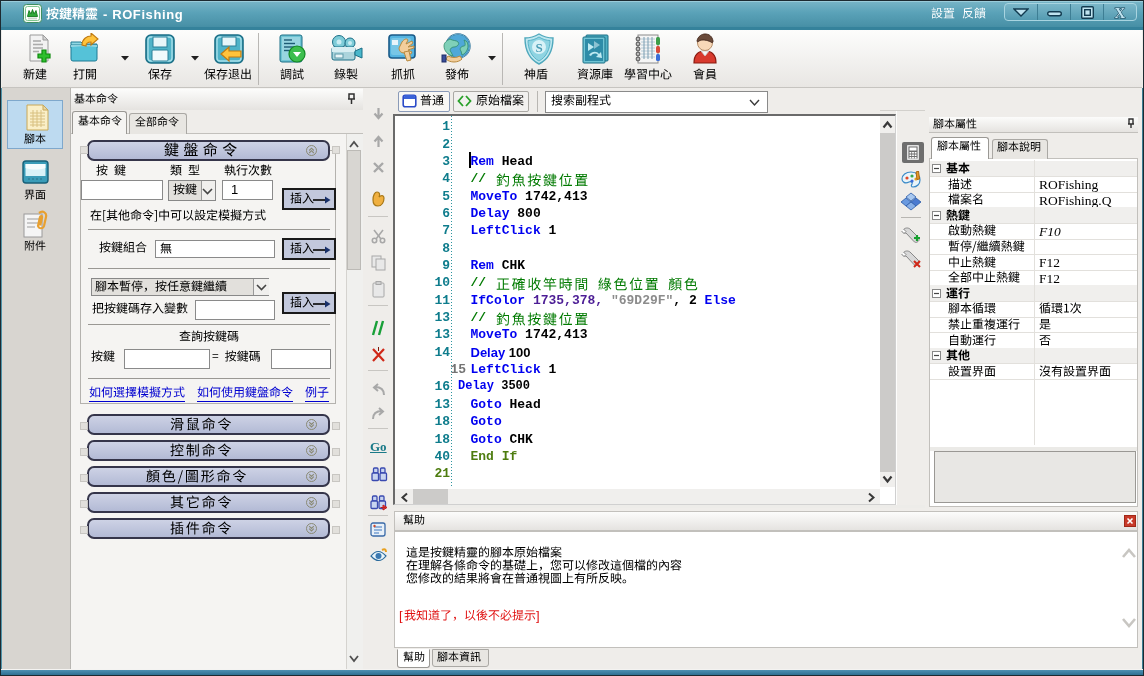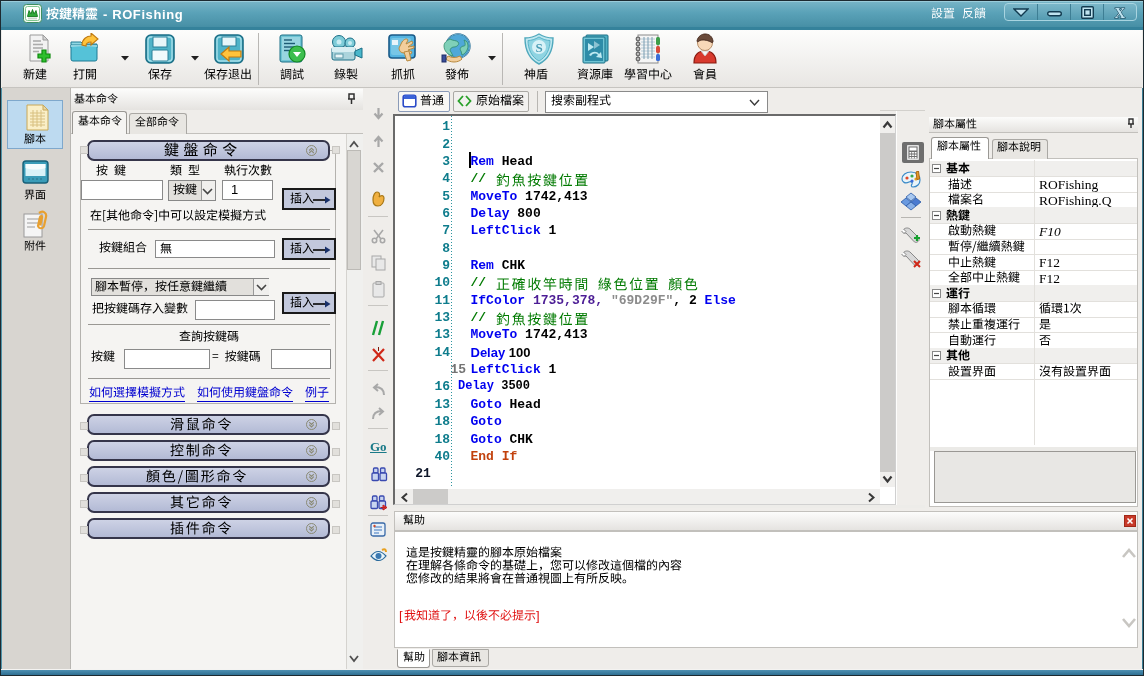--- a/index.html
+++ b/index.html
@@ -562,21 +562,21 @@
 <svg width="12" height="13" viewBox="0 0 12 13" style="position:absolute;left:399px;top:491px;">
     <path d="M8 2.5 L3.5 6.5 L8 10.5" fill="none" stroke="#383838" stroke-width="2"></path>
   </svg>
 <svg width="12" height="13" viewBox="0 0 12 13" style="position:absolute;left:865px;top:491px;">
     <path d="M4 2.5 L8.5 6.5 L4 10.5" fill="none" stroke="#383838" stroke-width="2"></path>
   </svg>
 <div style="position:absolute;left:413px;top:489px;width:35px;height:15px;background:#CCCBC9"></div>
 <div style="position:absolute;left:396px;top:119.2px;width:54px;text-align:right;font-family:'Liberation Mono',monospace;font-size:13px;font-weight:bold;color:#0E7C8C">1</div>
 <div style="position:absolute;left:396px;top:136.6px;width:54px;text-align:right;font-family:'Liberation Mono',monospace;font-size:13px;font-weight:bold;color:#0E7C8C">2</div>
 <div style="position:absolute;left:396px;top:240.7px;width:54px;text-align:right;font-family:'Liberation Mono',monospace;font-size:13px;font-weight:bold;color:#0E7C8C">8</div>
-<div style="position:absolute;left:396px;top:466.2px;width:54px;text-align:center;font-family:'Liberation Mono',monospace;font-size:13px;font-weight:bold;color:#0f172a">21</div>
+<div style="position:absolute;left:396px;top:466.2px;width:54px;text-align:right;font-family:'Liberation Mono',monospace;font-size:13px;font-weight:bold;color:#4d7c0f">21</div>
 <div style="position:absolute;left:396px;top:153.9px;width:54px;text-align:right;font-family:'Liberation Mono',monospace;font-size:13px;font-weight:bold;color:#0E7C8C">3</div>
 <div style="position:absolute;left:470.5px;top:153.9px;font-family:'Liberation Mono',monospace;font-size:13px;font-weight:bold;white-space:pre;letter-spacing:0"><span style="color:#0000F0">Rem</span><span style="color:#000"> Head</span></div>
 <div style="position:absolute;left:396px;top:171.2px;width:54px;text-align:right;font-family:'Liberation Mono',monospace;font-size:13px;font-weight:bold;color:#0E7C8C">4</div>
 <div style="position:absolute;left:470.5px;top:171.2px;font-family:'Liberation Mono',monospace;font-size:13px;font-weight:bold;color:#007A00">//</div>
 <svg width="94" height="16" viewBox="0 0 94 16" style="position:absolute;left:495.9px;top:172.75px;">
     <path d="M1.2 8.4C1.5 9.2 1.7 10.3 1.8 11L2.6 10.8C2.5 10.1 2.2 9 1.9 8.2ZM5.3 8.1C5.1 8.8 4.8 9.9 4.6 10.6L5.3 10.9C5.5 10.2 5.8 9.2 6.1 8.3ZM7.4 6.5C8.4 7.4 9.6 8.7 10.1 9.6L10.9 8.9C10.4 8.1 9.2 6.8 8.1 5.9ZM3.6 0.5C2.9 1.8 1.7 3.2 0.5 4C0.6 4.2 0.9 4.8 1 5C1.2 4.8 1.4 4.6 1.7 4.4V5H3.2V6.6H0.9V7.5H3.2V11.6L0.7 12L0.9 13C2.4 12.7 4.5 12.2 6.4 11.8L6.4 10.9L4.2 11.4V7.5H6.3V6.6H4.2V5H5.8V4.1H2C2.6 3.6 3.1 2.9 3.6 2.2C4.5 2.8 5.5 3.5 6.1 4.1L6.6 3.3C6 2.7 5.1 2 4.1 1.4L4.5 0.8ZM8.1 0.6C7.7 2.4 7 4.3 6 5.4C6.2 5.6 6.6 5.9 6.8 6.1C7.3 5.5 7.7 4.8 8.1 3.9H12.1C11.9 9.6 11.8 11.8 11.4 12.2C11.2 12.4 11.1 12.5 10.8 12.5C10.5 12.5 9.8 12.5 8.9 12.4C9.1 12.7 9.2 13.1 9.2 13.4C10 13.4 10.7 13.5 11.2 13.4C11.6 13.4 12 13.2 12.3 12.8C12.8 12.2 12.9 10 13 3.5C13 3.4 13 3 13 3H8.5C8.7 2.3 9 1.5 9.1 0.8Z M20.5 10.6C20.7 11.5 20.8 12.6 20.8 13.3L21.9 13.2C21.9 12.5 21.7 11.4 21.5 10.5ZM23.3 10.6C23.7 11.5 24.1 12.6 24.3 13.3L25.3 13C25.1 12.3 24.7 11.2 24.3 10.4ZM26.1 10.5C26.9 11.4 27.8 12.7 28.2 13.5L29.2 13C28.8 12.2 27.8 11 27 10.1ZM18.2 10.2C17.8 11.3 17 12.4 16.2 12.9L17.1 13.5C18 12.8 18.7 11.6 19.2 10.5ZM19 7.1H22.1V8.8H19ZM23.1 7.1H26.5V8.8H23.1ZM19 4.7H22.1V6.3H19ZM23.1 4.7H26.5V6.3H23.1ZM20.3 0.5C19.6 1.9 18.2 3.6 16.3 4.8C16.5 5 16.9 5.3 17 5.6C17.4 5.3 17.7 5.1 18 4.8V9.7H27.5V3.8H23.8C24.3 3.2 24.8 2.5 25.1 1.9L24.3 1.4L24.2 1.5H21L21.5 0.7ZM19.1 3.8C19.6 3.3 20 2.8 20.4 2.3H23.6C23.3 2.8 22.9 3.4 22.5 3.8Z M42.1 7C41.9 8.3 41.4 9.4 40.8 10.2C40 9.8 39.3 9.4 38.5 9C38.9 8.4 39.2 7.7 39.5 7ZM37.2 9.4C38.1 9.8 39.1 10.4 40 10.9C39.1 11.7 37.9 12.2 36.3 12.5C36.5 12.8 36.8 13.2 36.9 13.5C38.6 13 39.9 12.4 41 11.5C42.1 12.2 43.2 12.9 43.9 13.5L44.7 12.7C43.9 12.1 42.9 11.4 41.7 10.7C42.4 9.8 43 8.6 43.3 7H44.7V6.1H39.9C40.2 5.4 40.4 4.7 40.6 4L39.5 3.8C39.3 4.5 39.1 5.3 38.8 6.1H36.3V7H38.3C38 7.9 37.5 8.7 37.2 9.4ZM36.7 2.4V5.1H37.7V3.3H43.5V5.1H44.5V2.4H41.3C41.1 1.8 40.9 1.1 40.7 0.5L39.6 0.7C39.8 1.2 40 1.8 40.1 2.4ZM33.8 0.6V3.4H31.9V4.4H33.8V7.9L31.7 8.4L32 9.5L33.8 8.9V12.2C33.8 12.4 33.7 12.5 33.5 12.5C33.4 12.5 32.8 12.5 32.1 12.5C32.3 12.8 32.4 13.2 32.5 13.4C33.4 13.4 34 13.4 34.3 13.3C34.7 13.1 34.8 12.8 34.8 12.2V8.6L36.6 8L36.5 7.1L34.8 7.6V4.4H36.3V3.4H34.8V0.6Z M48 8.4C48.3 9.2 48.5 10.3 48.5 11L49.2 10.8C49.1 10.1 48.9 9 48.7 8.2ZM51.2 8C51.1 8.8 50.8 9.9 50.6 10.6L51.2 10.8C51.4 10.2 51.6 9.1 51.9 8.3ZM49.9 0.5C49.3 1.9 48.4 3.2 47.4 4C47.5 4.2 47.7 4.8 47.8 5C48 4.8 48.2 4.6 48.5 4.3V5H49.6V6.5H47.7V7.4H49.6V11.5L47.6 12L47.8 13C48.9 12.7 50.6 12.2 52.1 11.8L52 10.9L50.3 11.4V7.4H51.9V6.5H50.3V5H51.7V4.1H48.6C49.1 3.6 49.5 2.9 49.9 2.2C50.6 2.8 51.4 3.5 51.8 4.1L52.2 3.2C51.8 2.7 51.1 2 50.3 1.4L50.6 0.9ZM55.1 1.7V2.4H56.7V3.6H54.7V4.4H56.7V5.5H55.1V6.3H56.7V7.4H55V8.2H56.7V9.3H54.7V10.2H56.7V11.9H57.6V10.2H60.2V9.3H57.6V8.2H59.9V7.4H57.6V6.3H59.6V4.4H60.5V3.6H59.6V1.7H57.6V0.6H56.7V1.7ZM57.6 4.4H58.9V5.5H57.6ZM57.6 3.6V2.4H58.9V3.6ZM52.2 6.6C52.2 6.5 52.3 6.5 52.4 6.4H53.9C53.8 7.5 53.6 8.5 53.4 9.3C53.2 8.8 53 8.3 52.8 7.6L52.1 7.9C52.3 8.9 52.6 9.7 53 10.4C52.5 11.5 51.9 12.3 51.1 12.8C51.3 13 51.5 13.3 51.6 13.5C52.4 12.9 53 12.2 53.5 11.2C54.8 12.9 56.5 13.2 58.4 13.2H60.2C60.2 13 60.4 12.6 60.5 12.3C60 12.3 58.8 12.3 58.4 12.3C56.7 12.3 55 12 53.9 10.3C54.3 9.1 54.6 7.5 54.8 5.5L54.3 5.5L54.1 5.5H53.3C53.8 4.4 54.4 3 54.8 1.6L54.2 1.2L53.9 1.4H52V2.4H53.6C53.3 3.6 52.7 4.7 52.6 5C52.3 5.4 52 5.8 51.8 5.9C51.9 6.1 52.1 6.4 52.2 6.6Z M67.8 3.1V4.1H75.4V3.1ZM68.7 5.2C69.2 7.1 69.6 9.7 69.7 11.2L70.7 10.9C70.6 9.5 70.1 6.9 69.7 5ZM70.6 0.7C70.9 1.4 71.2 2.4 71.3 3L72.3 2.6C72.2 2 71.9 1.2 71.6 0.5ZM67.2 11.8V12.9H76V11.8H73.1C73.6 10 74.2 7.2 74.6 5.1L73.5 4.9C73.2 7 72.7 10 72.1 11.8ZM66.6 0.6C65.9 2.7 64.5 4.8 63.2 6.2C63.4 6.4 63.7 7 63.8 7.2C64.2 6.7 64.7 6.2 65.2 5.5V13.4H66.2V3.9C66.8 3 67.2 1.9 67.6 0.9Z M87.4 1.8H89.8V3.1H87.4ZM84.1 1.8H86.4V3.1H84.1ZM80.9 1.8H83.2V3.1H80.9ZM81 6.3V12.2H79.1V13H91.5V12.2H89.6V6.3H85.2L85.4 5.5H91.2V4.7H85.6L85.7 3.9H90.8V1.1H79.9V3.9H84.7L84.5 4.7H79.3V5.5H84.4L84.2 6.3ZM82 12.2V11.4H88.6V12.2ZM82 8.5H88.6V9.3H82ZM82 7.8V7.1H88.6V7.8ZM82 9.9H88.6V10.7H82Z" fill="#007A00"></path>
   </svg>
 <div style="position:absolute;left:396px;top:188.6px;width:54px;text-align:right;font-family:'Liberation Mono',monospace;font-size:13px;font-weight:bold;color:#0E7C8C">5</div>
 <div style="position:absolute;left:470.5px;top:188.6px;font-family:'Liberation Mono',monospace;font-size:13px;font-weight:bold;white-space:pre;letter-spacing:0"><span style="color:#0000F0">MoveTo</span><span style="color:#000"> 1742,413</span></div>
 <div style="position:absolute;left:396px;top:205.9px;width:54px;text-align:right;font-family:'Liberation Mono',monospace;font-size:13px;font-weight:bold;color:#0E7C8C">6</div>
@@ -605,21 +605,21 @@
 <div style="position:absolute;left:470.5px;top:362.1px;font-family:'Liberation Mono',monospace;font-size:13px;font-weight:bold;white-space:pre;letter-spacing:0"><span style="color:#0000F0">LeftClick</span><span style="color:#000"> 1</span></div>
 <div style="position:absolute;left:396px;top:379.4px;width:54px;text-align:right;font-family:'Liberation Mono',monospace;font-size:13px;font-weight:bold;color:#0E7C8C">16</div>
 <div style="position:absolute;left:458px;top:379.4px;font-family:'Liberation Mono',monospace;font-size:12px;font-weight:bold;white-space:pre;letter-spacing:0"><span style="color:#0000F0">Delay</span><span style="color:#000"> 3500</span></div>
 <div style="position:absolute;left:396px;top:396.8px;width:54px;text-align:right;font-family:'Liberation Mono',monospace;font-size:13px;font-weight:bold;color:#0E7C8C">13</div>
 <div style="position:absolute;left:470.5px;top:396.8px;font-family:'Liberation Mono',monospace;font-size:13px;font-weight:bold;white-space:pre;letter-spacing:0"><span style="color:#0000F0">Goto</span><span style="color:#000"> Head</span></div>
 <div style="position:absolute;left:396px;top:414.2px;width:54px;text-align:right;font-family:'Liberation Mono',monospace;font-size:13px;font-weight:bold;color:#0E7C8C">18</div>
 <div style="position:absolute;left:470.5px;top:414.2px;font-family:'Liberation Mono',monospace;font-size:13px;font-weight:bold;white-space:pre;letter-spacing:0"><span style="color:#0000F0">Goto</span></div>
 <div style="position:absolute;left:396px;top:431.5px;width:54px;text-align:right;font-family:'Liberation Mono',monospace;font-size:13px;font-weight:bold;color:#0E7C8C">18</div>
 <div style="position:absolute;left:470.5px;top:431.5px;font-family:'Liberation Mono',monospace;font-size:13px;font-weight:bold;white-space:pre;letter-spacing:0"><span style="color:#0000F0">Goto</span><span style="color:#000"> CHK</span></div>
 <div style="position:absolute;left:396px;top:448.9px;width:54px;text-align:right;font-family:'Liberation Mono',monospace;font-size:13px;font-weight:bold;color:#0E7C8C">40</div>
-<div style="position:absolute;left:470.5px;top:448.9px;font-family:'Liberation Mono',monospace;font-size:13px;font-weight:bold;white-space:pre;letter-spacing:0"><span style="color:#c2410c">End If</span></div>
+<div style="position:absolute;left:470.5px;top:448.9px;font-family:'Liberation Mono',monospace;font-size:13px;font-weight:bold;white-space:pre;letter-spacing:0"><span style="color:#4d7c0f">End If</span></div>
 <div style="position:absolute;left:468.5px;top:152px;width:2px;height:16px;background:#000"></div>
 <div style="position:absolute;left:896px;top:111px;width:29px;height:394px;background:#EFEDEA"></div>
 <div style="position:absolute;left:896px;top:111px;width:1px;height:394px;background:#FDFDFC"></div>
 <div style="position:absolute;left:902px;top:142px;width:22px;height:21px;background:#6E6E6E;border-radius:2px"></div>
 <svg width="12" height="15" viewBox="0 0 12 15" style="position:absolute;left:907px;top:145px;">
     <rect x="0.8" y="0.8" width="10.4" height="13.4" fill="none" stroke="#FFF" stroke-width="1.2"></rect>
     <rect x="2.5" y="2.5" width="7" height="3" fill="#FFF"></rect>
     <g fill="#FFF">
       <rect x="2.5" y="7" width="1.8" height="1.5"></rect>
       <rect x="5.1" y="7" width="1.8" height="1.5"></rect>

